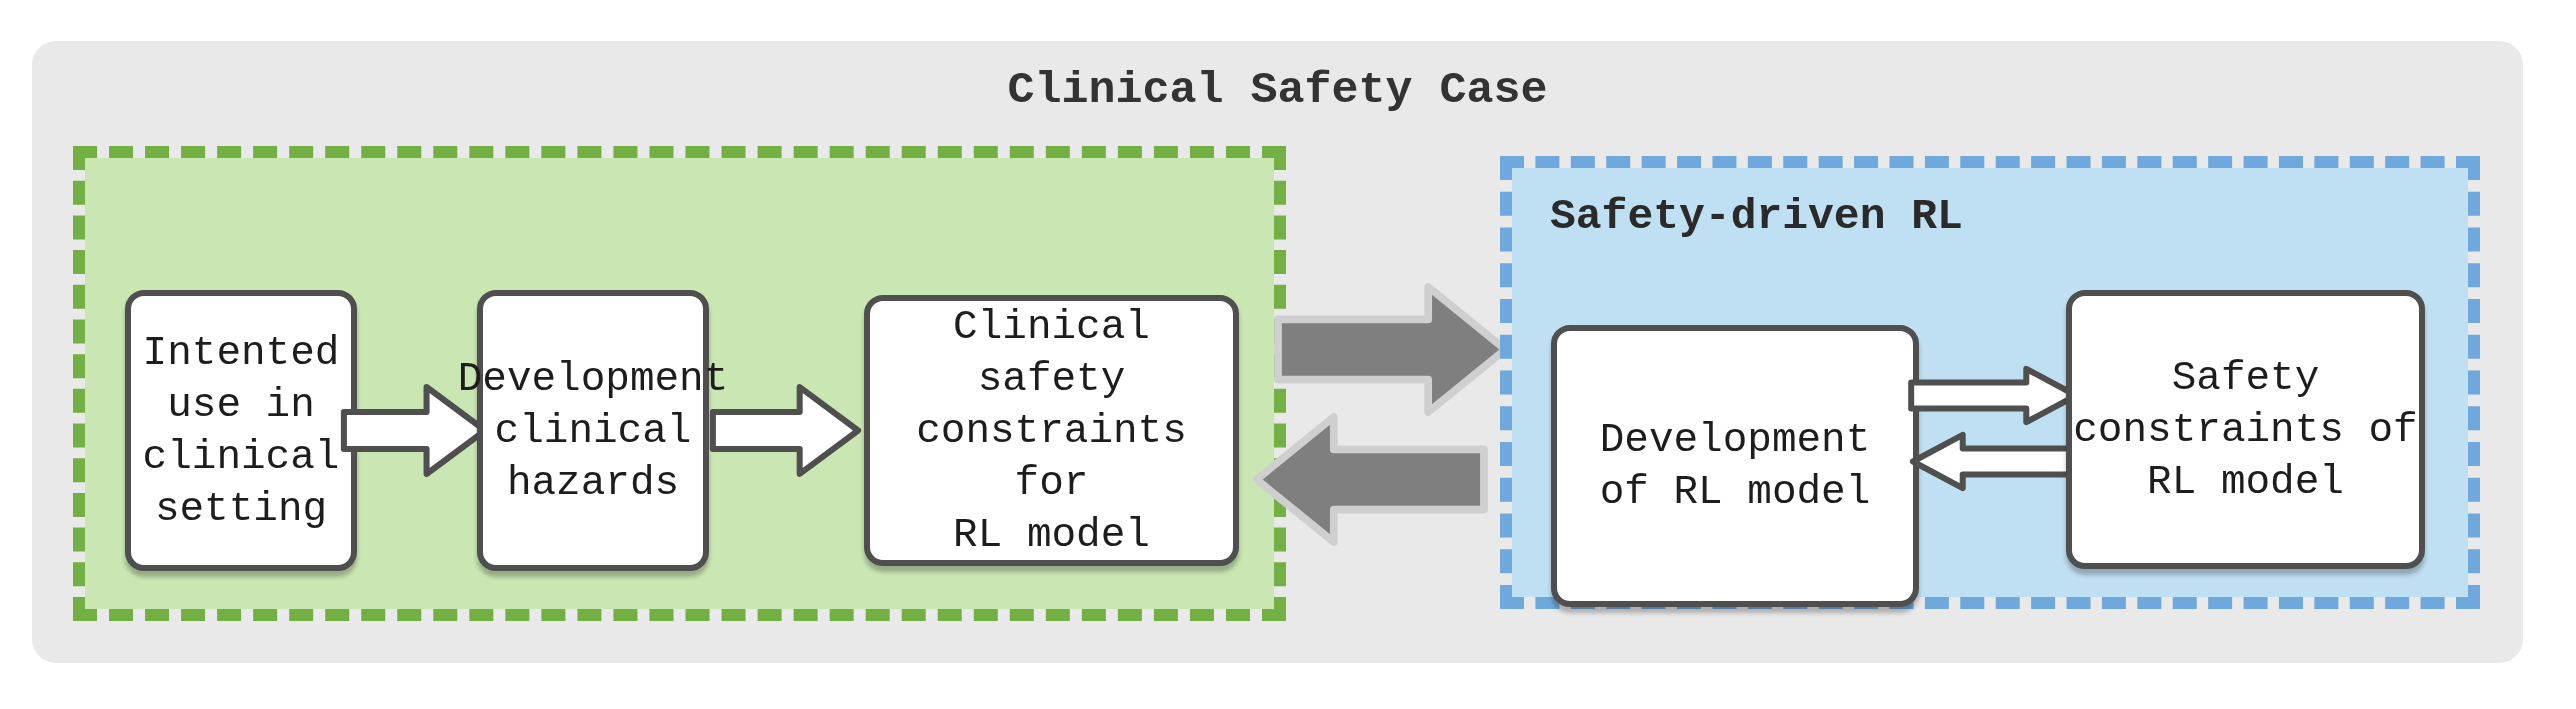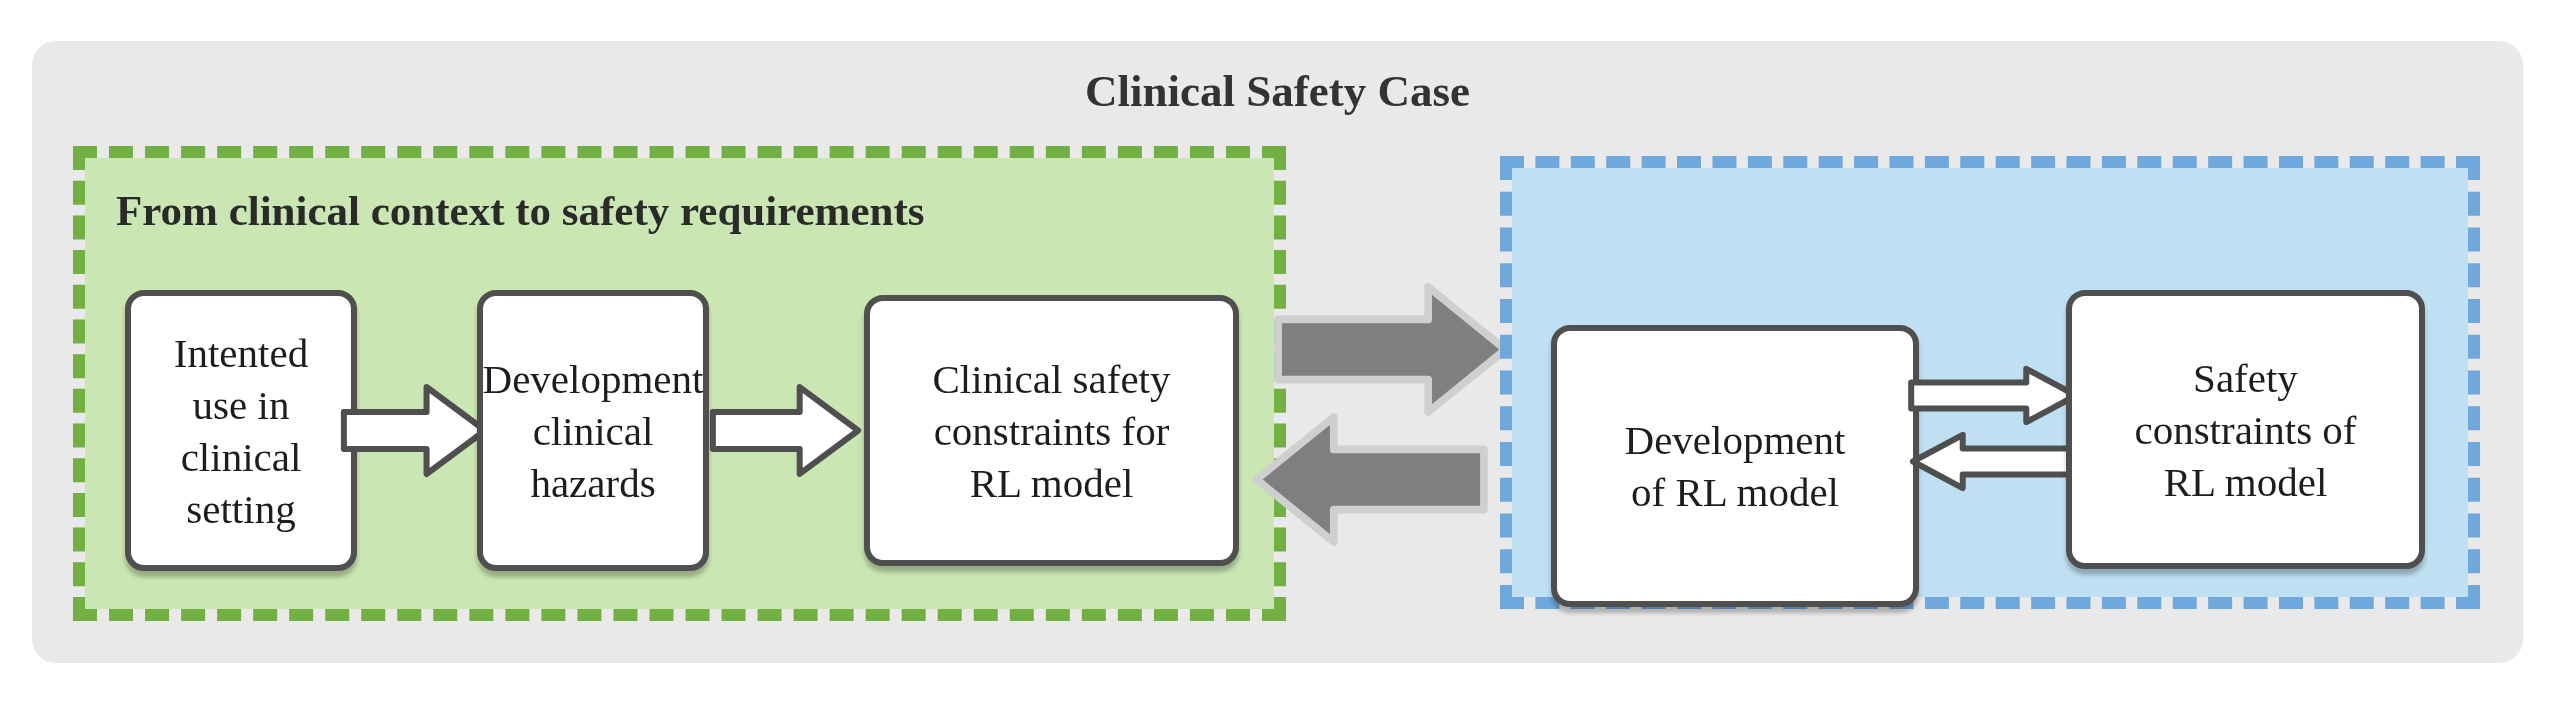--- a/index.html
+++ b/index.html
@@ -7,21 +7,21 @@
     --green-fill:#C9E6B3; --green-border:#73B044;
     --blue-fill:#BFE0F2; --blue-border:#6FA8DC;
     --box-fill:#FFFFFF; --box-border:#4F4F4F;
     --gray-arrow-fill:#7F7F7F; --gray-arrow-outline:#CFCFCF;
     --heading-text:#2A2A2A; --box-text:#1D1D1D;
   }
   html,body{margin:0;padding:0;background:var(--page-bg);}
   #canvas{
     position:relative; width:2576px; height:709px;
     background:var(--page-bg);
-    font-family:Liberation Serif, serif;
+    font-family:Liberation Mono, monospace;
     overflow:hidden;
   }
   .panel{
     position:absolute; left:32px; top:41px; width:2491px; height:622px;
     background:var(--panel-bg); border-radius:24px;
   }
   .diagram-title{
     position:absolute; left:32px; top:65px; width:2491px;
     text-align:center; font-size:45px; font-weight:bold; color:#333333;
   }
@@ -68,21 +68,20 @@
 </head>
 <body>
 
 <div id="canvas">
 
   <div class="panel"></div>
 
   <div class="diagram-title">Clinical Safety Case</div>
 
   <div class="section section-green">
-    <div class="section-heading">From clinical context to safety requirements</div>
 
     <div class="node node-intended">Intented
 use in
 clinical
 setting</div>
 
     <svg class="arrow-svg white-arrow arr-1" width="155" height="125" viewBox="0 0 180 145">
       <path d="M8 51 H104 V22 L172 72.5 L104 123 V94 H8 Z"></path>
     </svg>
 
@@ -100,20 +99,21 @@
   </div>
 
   <svg class="arrow-svg gray-arrow gray-arr-right" width="258" height="163" viewBox="0 0 300 190">
     <path d="M30 60 H205 V22 L295 95 L205 168 V130 H30 Z"></path>
   </svg>
   <svg class="arrow-svg gray-arrow gray-arr-left" width="258" height="163" viewBox="0 0 300 190">
     <path d="M270 60 H95 V22 L5 95 L95 168 V130 H270 Z"></path>
   </svg>
 
   <div class="section section-blue">
+    <div class="section-heading">Safety-driven RL</div>
 
     <div class="node node-develop">Development
 of RL model</div>
 
     <svg class="arrow-svg white-arrow arr-3" width="177" height="67" viewBox="0 0 206 78">
       <path d="M6 24 H140 V8 L198 39 L140 70 V54 H6 Z"></path>
     </svg>
     <svg class="arrow-svg white-arrow arr-4" width="177" height="67" viewBox="0 0 206 78">
       <path d="M200 24 H66 V8 L8 39 L66 70 V54 H200 Z"></path>
     </svg>

